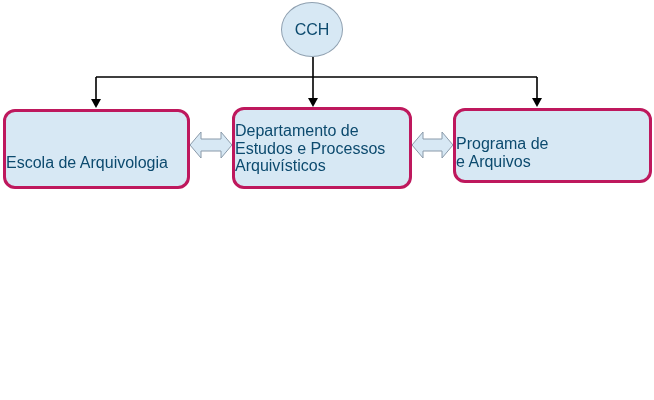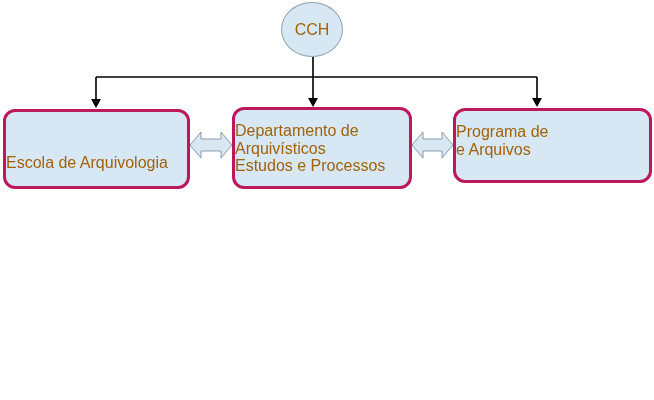--- a/index.html
+++ b/index.html
@@ -6,21 +6,21 @@
     margin: 0;
     padding: 0;
     background: #ffffff;
   }
   .canvas {
     position: relative;
     width: 654px;
     height: 400px;
     background: #ffffff;
     font-family: "Liberation Sans", sans-serif;
-    color: #a16207;
+    color: #0c4a6e;
     overflow: hidden;
   }
   .svg-layer {
     position: absolute;
     left: 0;
     top: 0;
     width: 654px;
     height: 400px;
     pointer-events: none;
   }
@@ -62,21 +62,21 @@
     top: 107px;
     width: 180px;
     height: 82px;
     padding-top: 12px;
   }
   .box-programa {
     left: 453px;
     top: 108px;
     width: 199px;
     height: 75px;
-    padding-top: 12px;
+    padding-top: 24px;
   }
   .line {
     white-space: nowrap;
   }
 </style>
 </head>
 <body>
 
 <div class="canvas">
 
@@ -96,22 +96,22 @@
   <div class="root-node">
     <span class="line">CCH</span>
   </div>
 
   <div class="org-box box-escola">
     <div class="line">Escola de Arquivologia</div>
   </div>
 
   <div class="org-box box-departamento">
     <div class="line">Departamento de</div>
+    <div class="line">Estudos e Processos</div>
     <div class="line">Arquivísticos</div>
-    <div class="line">Estudos e Processos</div>
   </div>
 
   <div class="org-box box-programa">
     <div class="line">Programa de</div>
     <div class="line">e Arquivos</div>
   </div>
 
 </div>
 
 </body></html>

